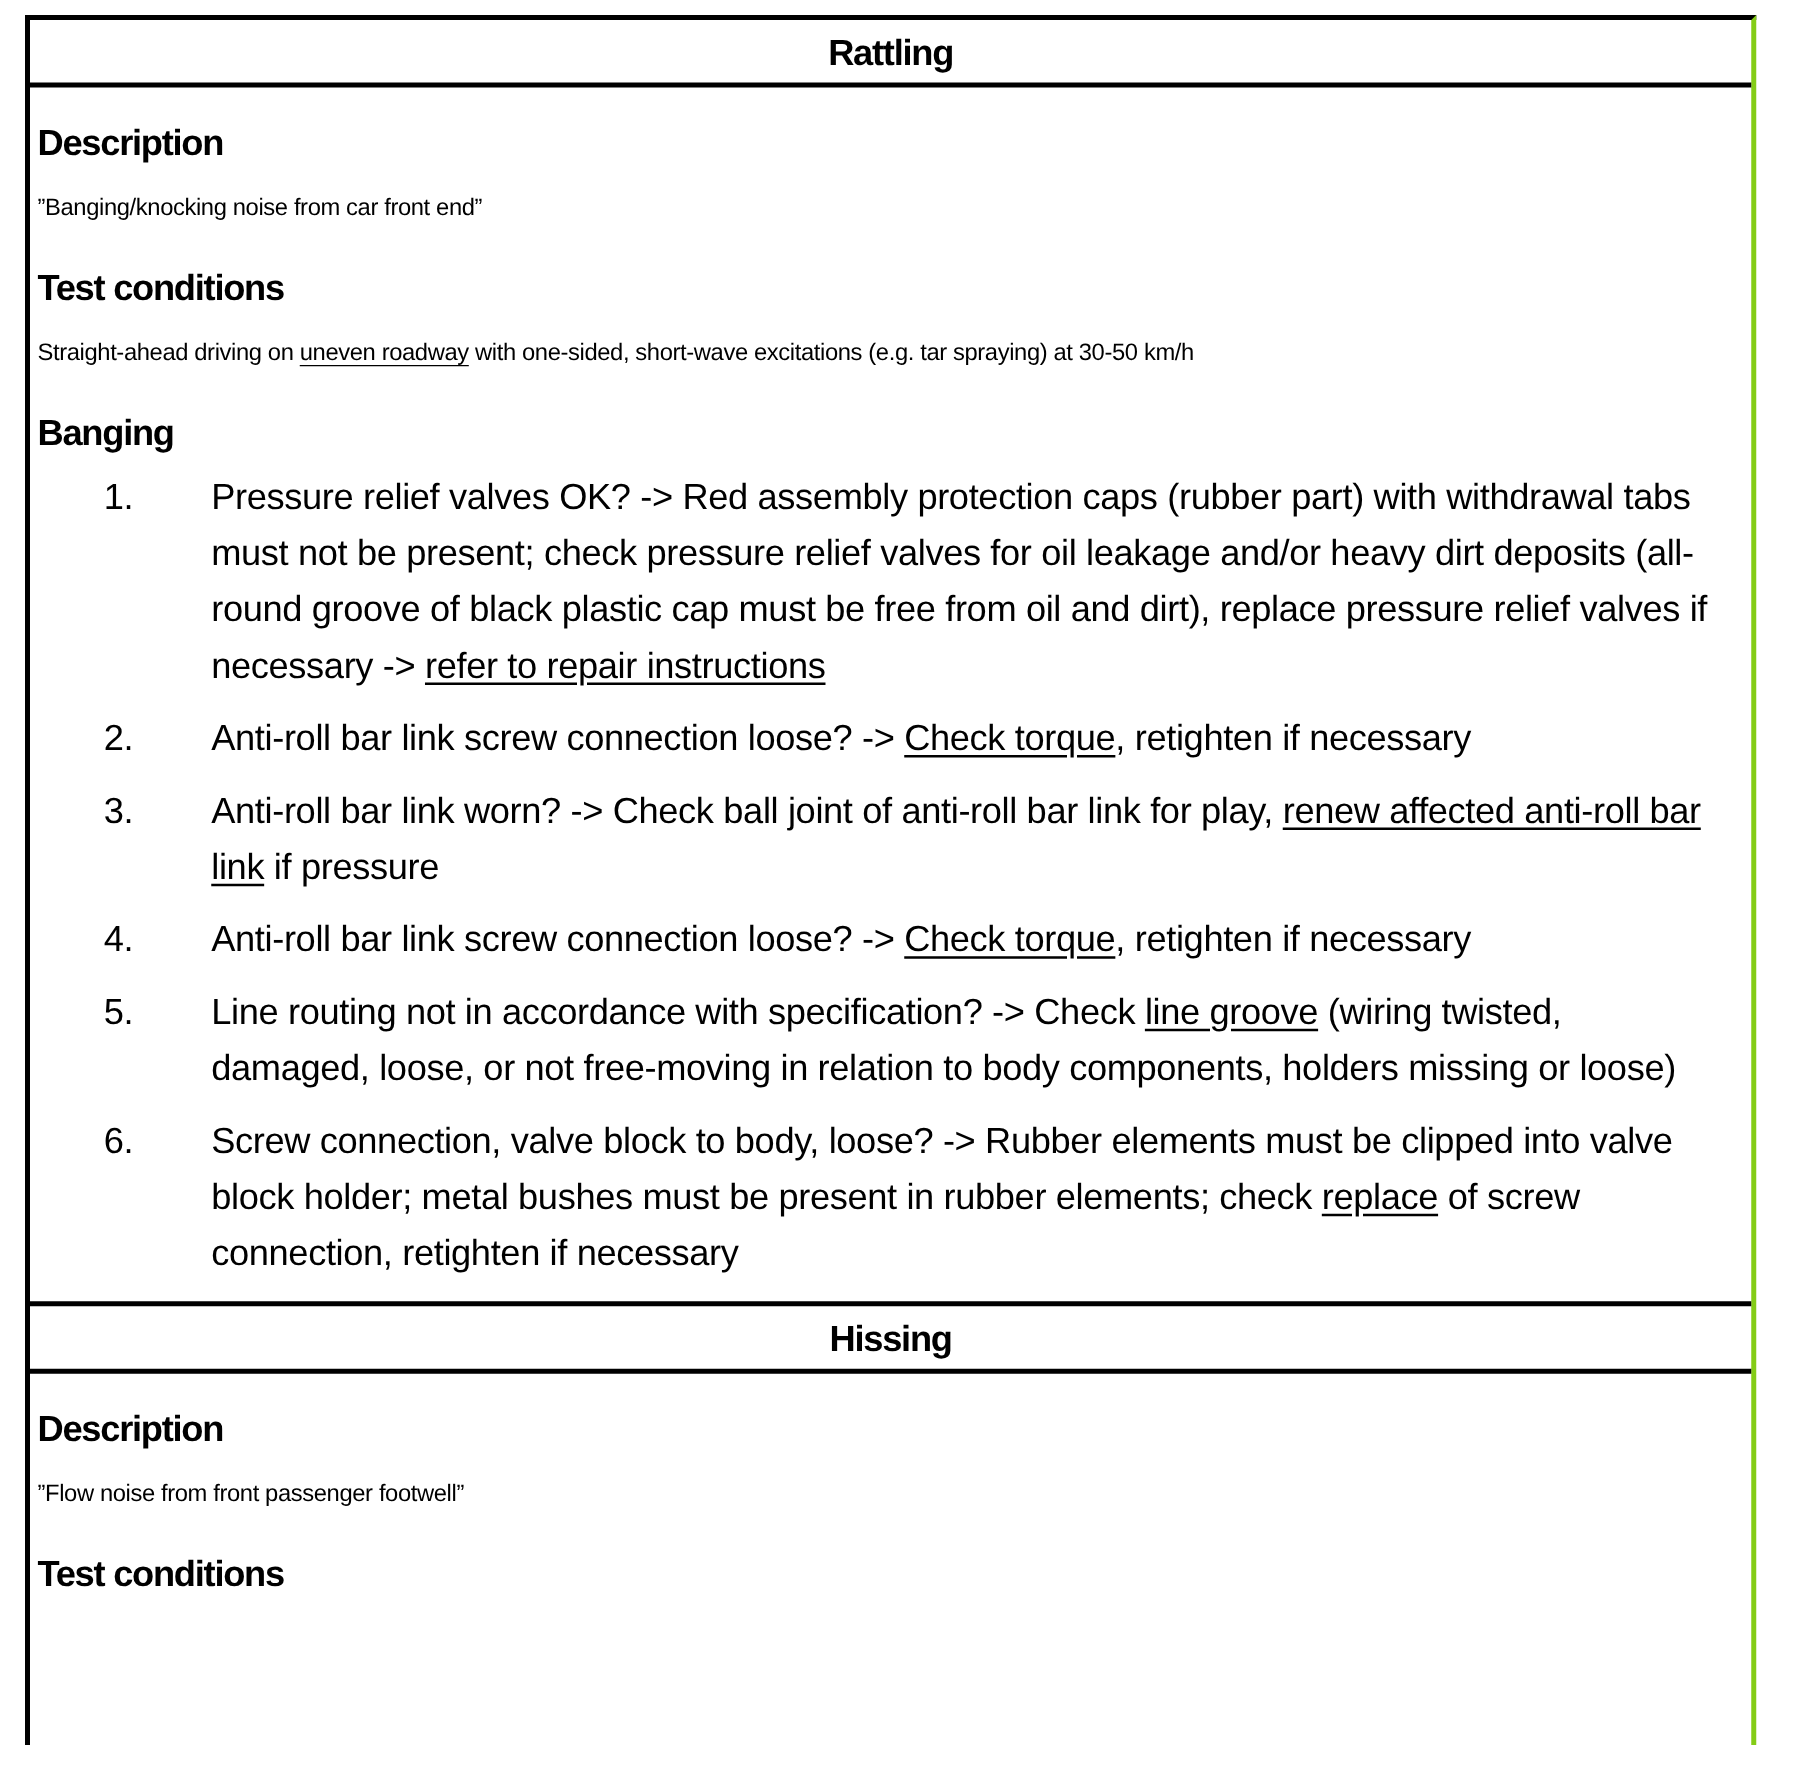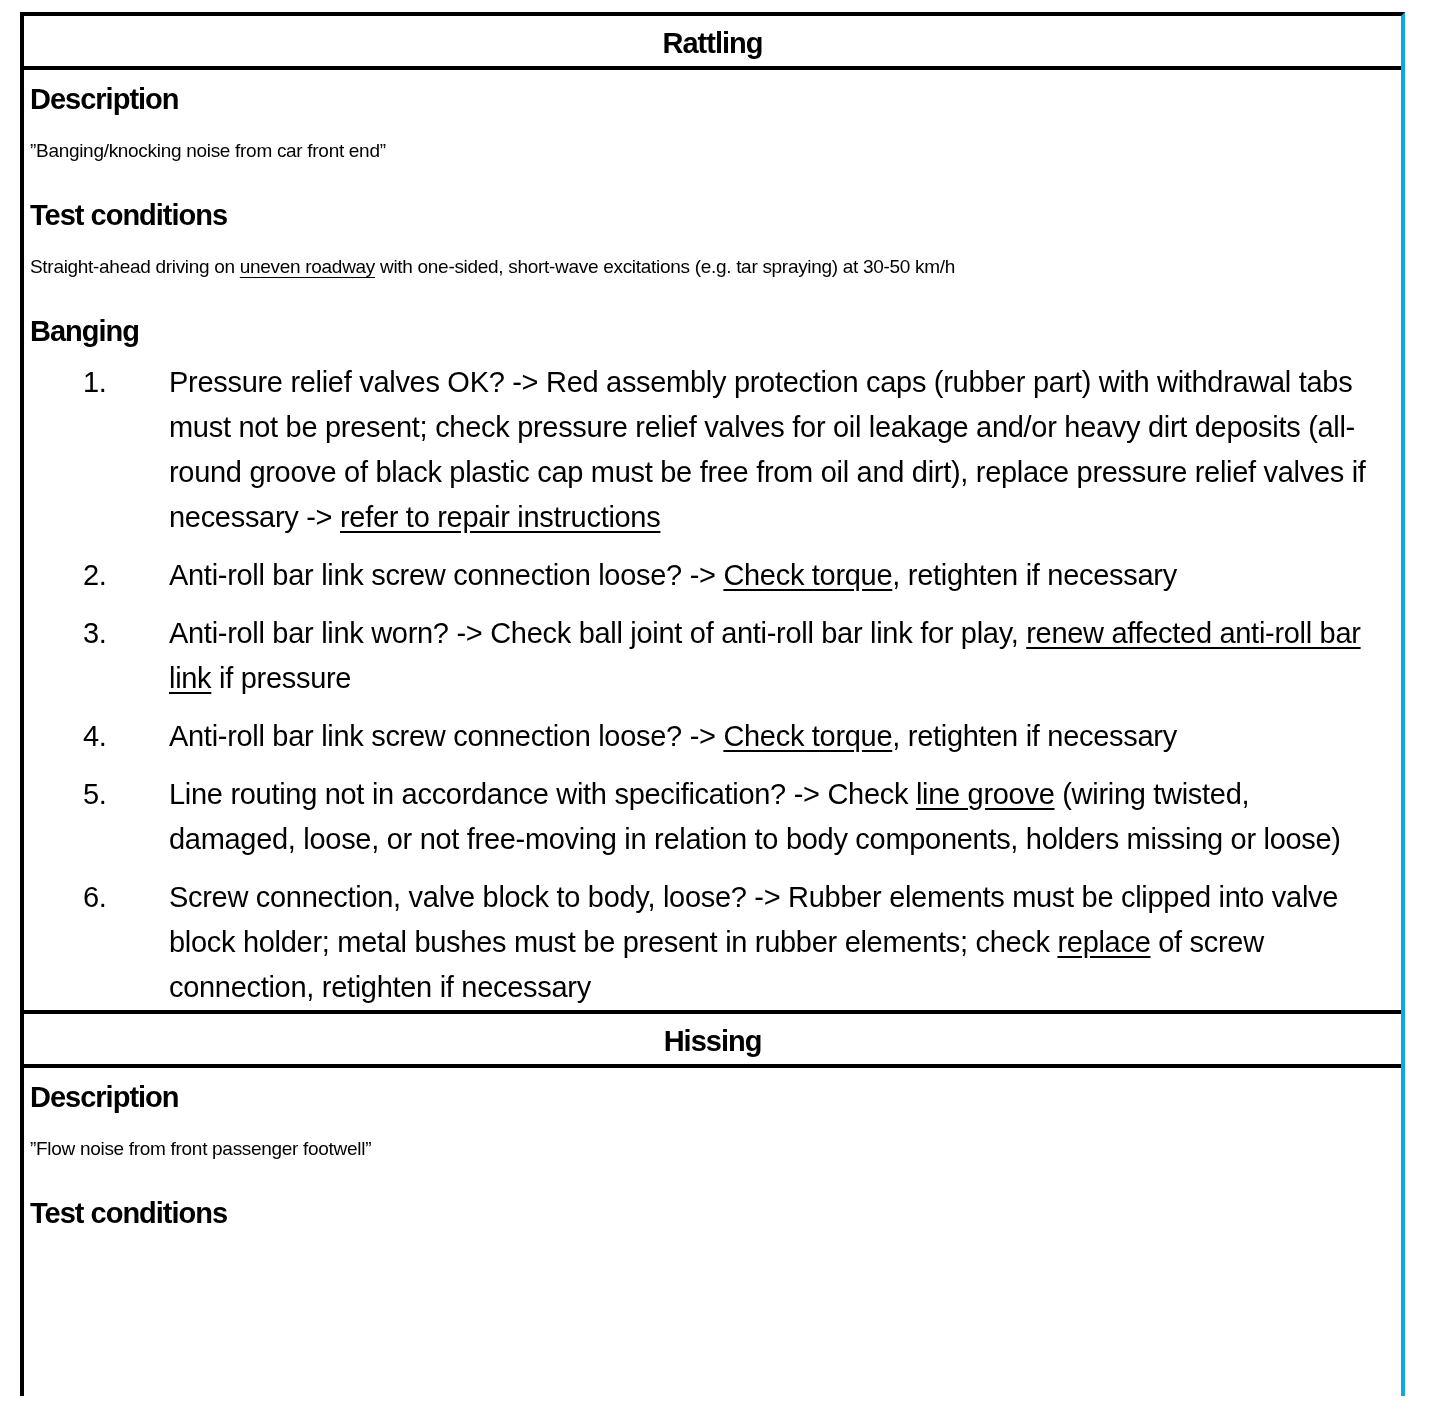--- a/index.html
+++ b/index.html
@@ -1,23 +1,23 @@
 <!DOCTYPE html>
 <html><head>
   <meta charset="utf-8">
   <style>
     html, body { margin: 0; padding: 0; background: #ffffff; }
     body { width: 1456px; height: 1422px; position: relative; overflow: hidden;
            font-family: "Liberation Sans", sans-serif; color: #000000; }
     .table { position: absolute; left: 20px; top: 12px; width: 1377px;
-             border-left: 4px solid #000; border-right: 4px solid #0ea5e9; border-top: 4px solid #000; }
+             border-left: 4px solid #000; border-right: 4px solid #84cc16; border-top: 4px solid #000; }
     .section-title { height: 50px; line-height: 54px; text-align: center; font-weight: bold;
                      font-size: 29px; letter-spacing: -1px; border-bottom: 4px solid #000; }
     .section-title.mid { border-top: 4px solid #000; }
-    .cell { padding: 0 0 0 6px; }
+    .cell { padding: 16px 0 0 6px; }
     .heading { font-weight: bold; font-size: 29px; letter-spacing: -1px; height: 58px; line-height: 58px; }
     .para { font-size: 19px; line-height: 45px; padding-bottom: 13px; letter-spacing: -0.3px; }
     .measures { list-style: none; margin: 0; padding: 0; }
     .measure { position: relative; padding-left: 139px; font-size: 29px; line-height: 45px;
                padding-bottom: 13px; letter-spacing: -0.3px; padding-right: 20px; }
     .num { position: absolute; left: 53px; top: 0; }
     .u { text-decoration: underline; text-underline-offset: 4px; }
   </style>
 </head>
 <body>
@@ -56,20 +56,20 @@
         <span class="num">5.</span>
         <span>Line routing not in accordance with specification? -&gt; Check </span><span class="u">line groove</span><span> (wiring twisted, damaged, loose, or not free-moving in relation to body components, holders missing or loose)</span>
       </li>
       <li class="measure" style="padding-bottom:0;">
         <span class="num">6.</span>
         <span>Screw connection, valve block to body, loose? -&gt; Rubber elements must be clipped into valve block holder; metal bushes must be present in rubber elements; check </span><span class="u">replace</span><span> of screw connection, retighten if necessary</span>
       </li>
     </ol>
   </div>
 
-  <div class="section-title mid" style="margin-top:0;">Hissing</div>
+  <div class="section-title mid" style="margin-top:15px;">Hissing</div>
 
   <div class="cell">
     <div class="heading">Description</div>
     <div class="para">”Flow noise from front passenger footwell”</div>
     <div class="heading">Test conditions</div>
   </div>
 </div>
 
 </body></html>

